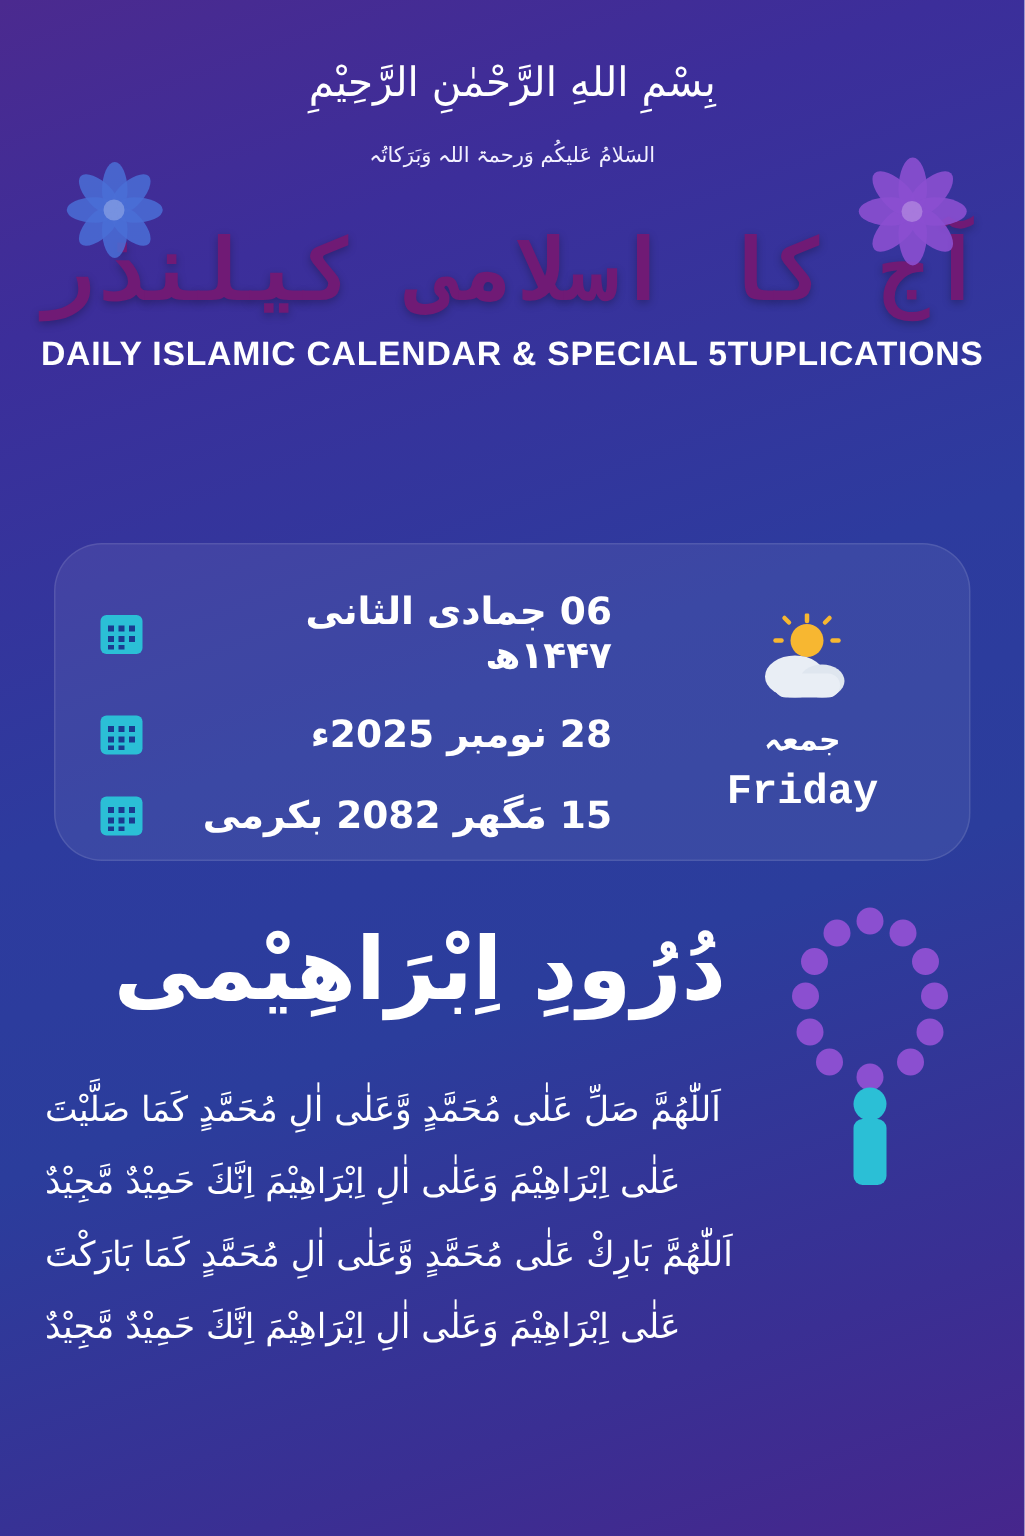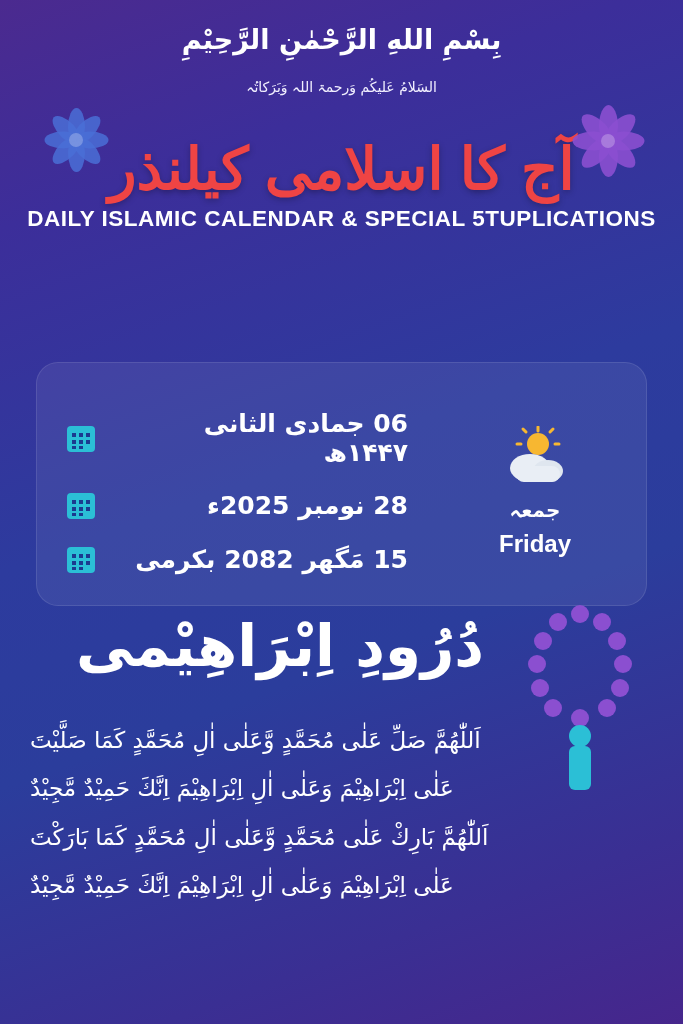--- a/index.html
+++ b/index.html
@@ -41,68 +41,67 @@
     left: 50%; top: 50%;
     width: 14px; height: 14px;
     margin: -7px 0 0 -7px;
     border-radius: 50%;
     background: rgba(255,255,255,.25);
   }
 
   
   .bismillah {
     text-align: center;
-    padding-top: 22px;
+    padding-top: 38px;
     font-size: 27px;
     letter-spacing: 1px;
     direction: rtl;
     font-family: "DejaVu Sans", sans-serif;
     color: #ffffff;
     line-height: 1.3;
-    font-weight: bold;
   }
   .salam {
     text-align: center;
     margin-top: 22px;
     font-size: 14px;
     direction: rtl;
     font-family: "DejaVu Sans", sans-serif;
     color: #f2f0ff;
   }
   .main-title {
     text-align: center;
     margin-top: 38px;
     font-size: 58px;
     font-weight: bold;
     direction: rtl;
-    font-family: Liberation Sans, sans-serif;
-    color: #ef4444;
+    font-family: Liberation Mono, monospace;
+    color: #701a75;
     line-height: 1.25;
     text-shadow: 0 2px 6px rgba(0,0,0,.25);
   }
   .subtitle {
     text-align: center;
     margin-top: 0;
     font-size: 22.5px;
     font-weight: bold;
     letter-spacing: .5px;
     color: #ffffff;
     font-family: "Liberation Sans", sans-serif;
   }
 
   
   .date-card {
     position: absolute;
     left: 36px;
     top: 362px;
     width: 611px;
-    height: 244px;
+    height: 212px;
     background: rgba(255,255,255,.07);
     border: 1px solid rgba(255,255,255,.10);
-    border-radius: 22px;
+    border-radius: 32px;
     display: flex;
     align-items: center;
     padding: 16px 18px 0 28px;
   }
   .date-rows {
     flex: 1;
     display: flex;
     flex-direction: column;
     justify-content: center;
     gap: 22px;
@@ -134,23 +133,24 @@
   }
   .weather-icon { height: 62px; margin-bottom: 10px; }
   .day-ur {
     font-size: 20px;
     font-weight: bold;
     direction: rtl;
     font-family: "DejaVu Sans", sans-serif;
     margin-bottom: 8px;
   }
   .day-en {
-    font-size: 24px;
-    font-weight: bold;
-    color: #ffffff;
+    font-size: 28px;
+    font-weight: bold;
+    color: #ffffff;
+    font-family: Liberation Mono, monospace;
   }
 
   
   .durood-title {
     position: absolute;
     top: 612px;
     left: 0;
     width: 560px;
     text-align: center;
     font-size: 58px;

